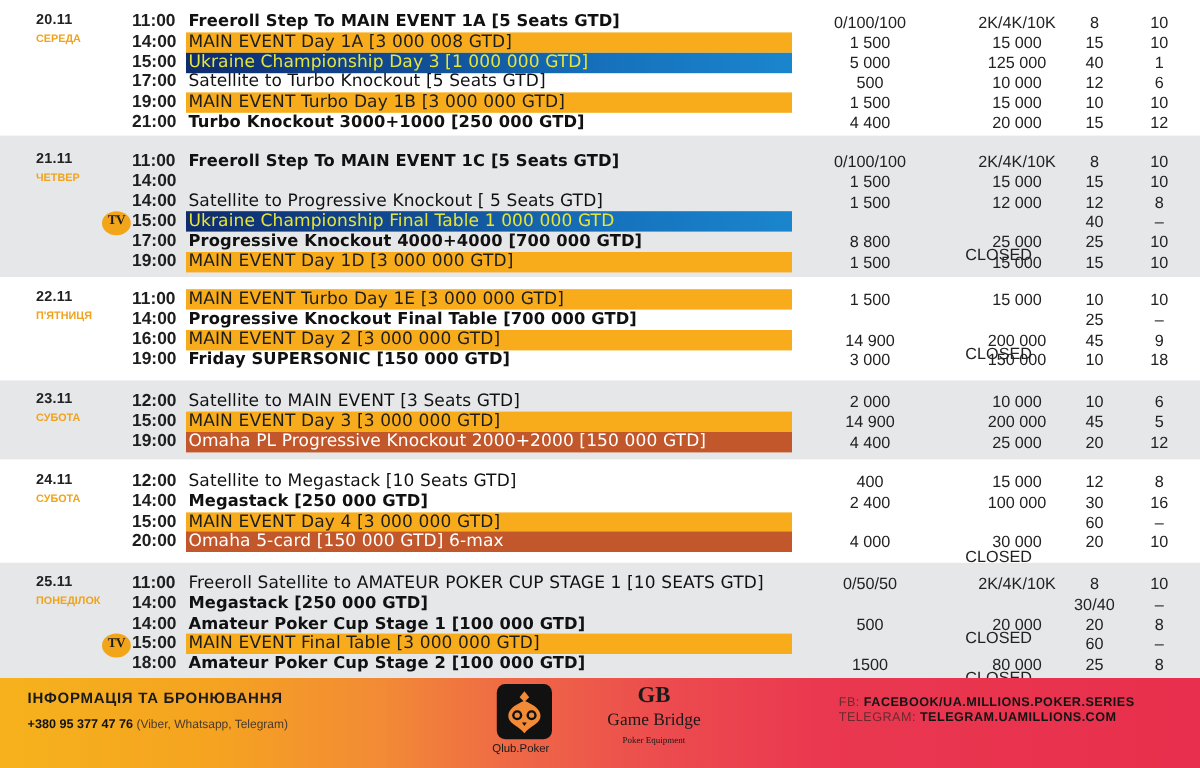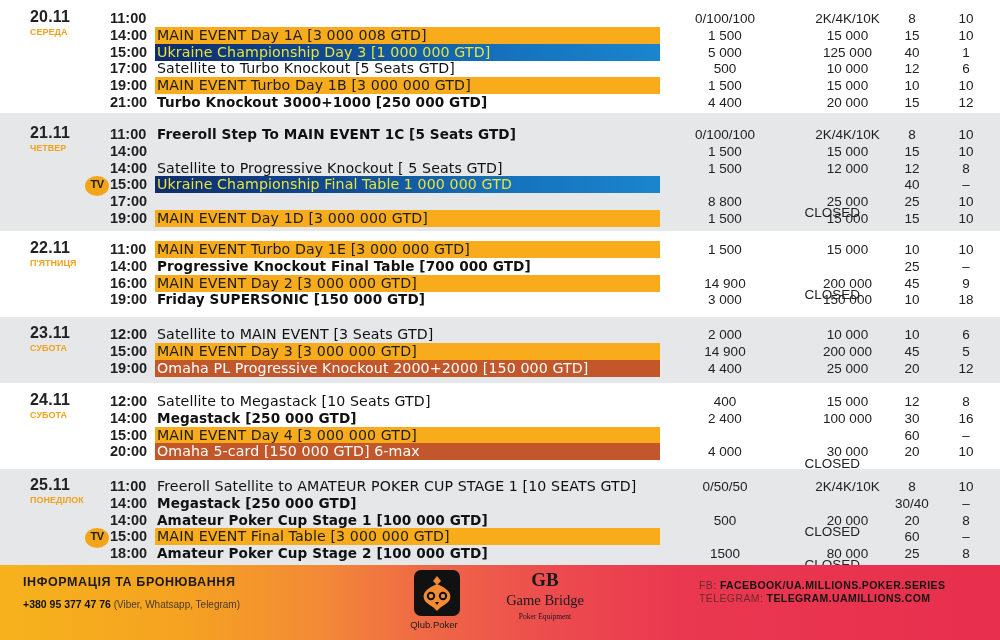--- a/index.html
+++ b/index.html
@@ -6,28 +6,28 @@
   html, body { width: 1000px; height: 640px; overflow: hidden; background: #ffffff; }
   body { font-family: "DejaVu Sans", "Liberation Sans", sans-serif; color: #111; position: relative; }
 
   .day {
     position: absolute; left: 0; width: 1000px;
   }
   .day.alt { background: #e6e7e9; }
   .day.plain { background: #ffffff; }
 
   .date-block { position: absolute; left: 30px; top: 9px; width: 80px; }
-  .date { font-family: "Liberation Sans", sans-serif; font-weight: bold; font-size: 16px; color: #222; letter-spacing: 0.2px; line-height: 17px; }
+  .date { font-family: "Liberation Sans", sans-serif; font-weight: bold; font-size: 12px; color: #222; letter-spacing: 0.2px; line-height: 17px; }
   .weekday { font-family: "Liberation Sans", sans-serif; font-weight: bold; font-size: 9px; color: #f0a31c; line-height: 12px; margin-top: 1px; }
 
   .row { position: absolute; left: 0; width: 1000px; height: 17px; }
   .tv {
     position: absolute; left: 85px; top: 0px; width: 24px; height: 20px;
     background: #f3a51a; border-radius: 50%;
-    font-family: Liberation Sans, sans-serif; font-weight: bold; font-size: 11px; color: #1c1c1c;
+    font-family: Liberation Serif, serif; font-weight: bold; font-size: 11px; color: #1c1c1c;
     text-align: center; line-height: 17px; letter-spacing: -0.5px;
   }
   .time {
     position: absolute; left: 110px; top: 0; width: 46px; height: 17px;
     font-family: "Liberation Sans", sans-serif; font-weight: bold; font-size: 14.5px; line-height: 17px; color: #1e1e1e;
   }
   .event {
     position: absolute; left: 155px; top: 0; height: 17px; width: 505px;
     font-family: "DejaVu Sans", sans-serif; font-size: 14.2px; line-height: 17px; white-space: nowrap; padding-left: 2px;
     letter-spacing: 0.1px;
@@ -76,20 +76,21 @@
 <body>
 
 <div id="schedule">
     <div class="day plain" style="top: 0px; height: 113px;">
       <div class="date-block" style="top: 8px;">
         <div class="date">20.11</div>
         <div class="weekday">СЕРЕДА</div>
       </div>
       <div class="row" style="top: 10px;">
         <div class="time">11:00</div>
+        <div class="event bold ">Freeroll Step To MAIN EVENT 1A [5 Seats GTD]</div>
         <div class="c1">0/100/100</div>
         <div class="c2">2K/4K/10K</div>
         <div class="c3">8</div>
         <div class="c4">10</div>
       </div>
       <div class="row" style="top: 26.8px;">
         <div class="time">14:00</div>
         <div class="event normal hl-orange">MAIN EVENT Day 1A [3 000 008 GTD]</div>
         <div class="c1">1 500</div>
         <div class="c2">15 000</div>
@@ -160,20 +161,21 @@
       <div class="row" style="top: 63.4px;">
         <div class="tv">TV</div>
         <div class="time">15:00</div>
         <div class="event normal hl-blue">Ukraine Championship Final Table 1 000 000 GTD</div>
         <div class="c12">CLOSED</div>
         <div class="c3">40</div>
         <div class="c4">–</div>
       </div>
       <div class="row" style="top: 80.2px;">
         <div class="time">17:00</div>
+        <div class="event bold ">Progressive Knockout 4000+4000 [700 000 GTD]</div>
         <div class="c1">8 800</div>
         <div class="c2">25 000</div>
         <div class="c3">25</div>
         <div class="c4">10</div>
       </div>
       <div class="row" style="top: 97px;">
         <div class="time">19:00</div>
         <div class="event normal hl-orange">MAIN EVENT Day 1D [3 000 000 GTD]</div>
         <div class="c1">1 500</div>
         <div class="c2">15 000</div>

